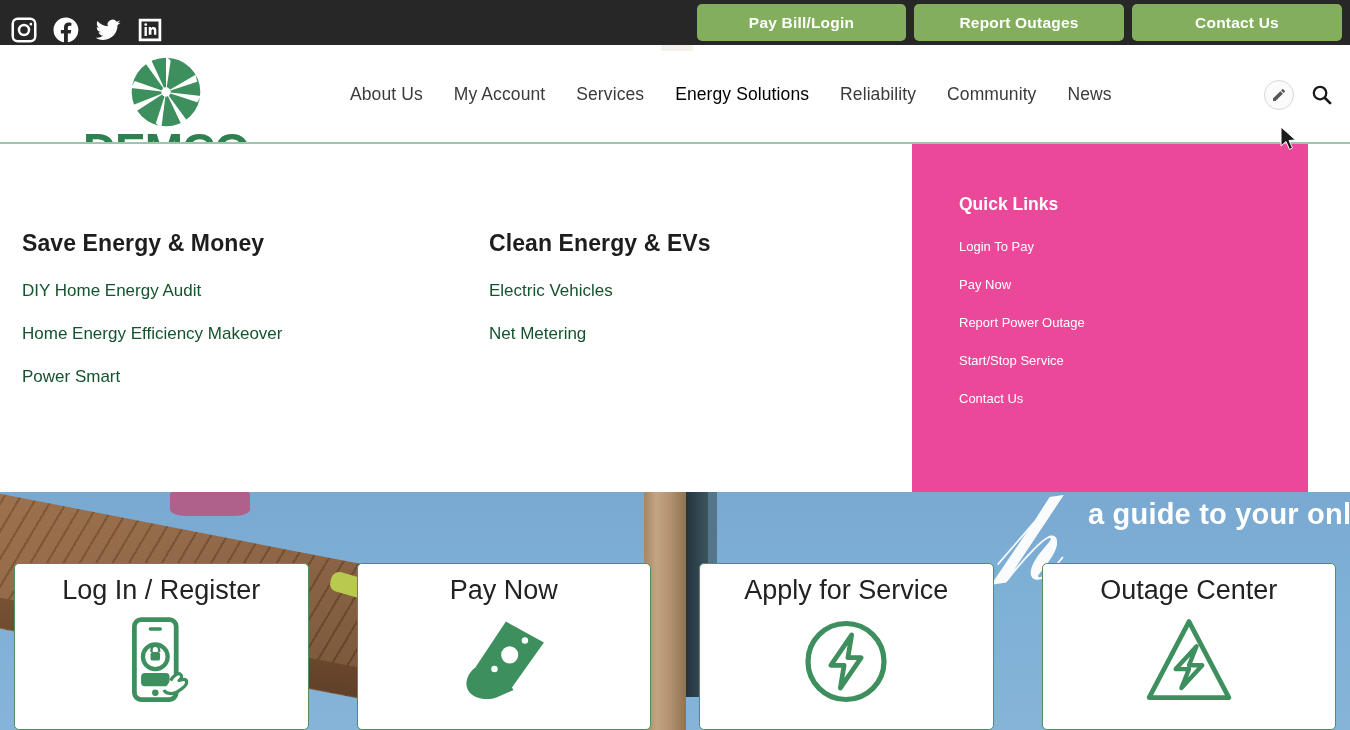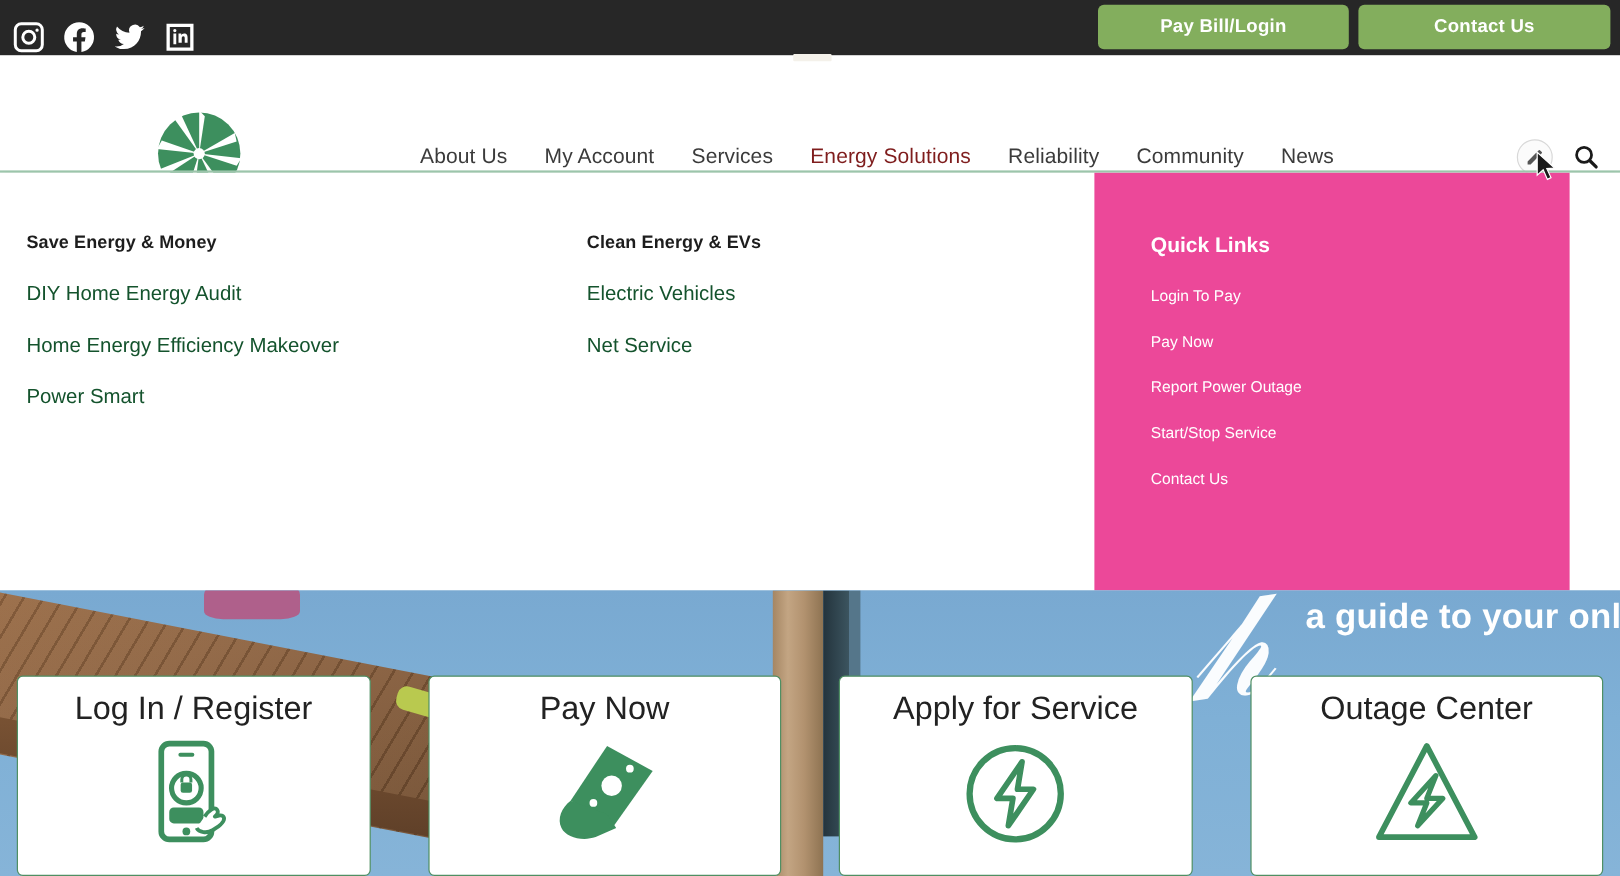--- a/index.html
+++ b/index.html
@@ -5,22 +5,22 @@
   * { margin:0; padding:0; box-sizing:border-box; }
   html, body {
     width:1350px; height:730px; overflow:hidden;
     font-family:"Liberation Sans", sans-serif;
     background:#ffffff;
   }
   #page { position:relative; width:1350px; height:730px; overflow:hidden; background:#fff; }
 
   
   .topbar {
-    position:absolute; left:0; top:0; width:1350px; height:46px;
-    background:#272727; display:flex; align-items:flex-end;
+    position:absolute; left:0; top:0; width:1350px; height:59px;
+    background:#272727; display:flex; align-items:center;
   }
   .social-group { display:flex; align-items:center; gap:12px; margin-left:9px; }
   .social-icon { width:30px; height:30px; display:block; cursor:pointer; }
   .social-icon svg { display:block; width:30px; height:30px; fill:#ffffff; }
 
   .topbtns { position:absolute; right:8px; top:4px; display:flex; gap:8px; }
   .topbtn {
     height:37px; border-radius:5px; background:#83ae5d;
     color:#ffffff; font-size:15.5px; font-weight:bold;
     display:flex; align-items:center; justify-content:center;
@@ -28,42 +28,41 @@
     font-family:"Liberation Sans", sans-serif;
   }
   .topbtn.w1 { width:209px; }
   .topbtn.w2 { width:210px; }
   .topbtn.w3 { width:210px; }
 
   
   .header {
     position:absolute; left:0; top:45px; width:1350px; height:118px;
     background:#ffffff;
-    margin-top:36px;
   }
   .logo-wrap {
     position:absolute; left:86px; top:8px; width:160px; height:120px;
     display:flex; flex-direction:column; align-items:center;
   }
   .logo-mark { width:82px; height:82px; }
   .logo-text {
     font-family:"Liberation Sans", sans-serif;
     font-weight:bold; font-size:46px; color:#2f8050;
     letter-spacing:-1px; line-height:46px; margin-top:-4px;
   }
 
   .nav {
     position:absolute; left:350px; top:0; height:99px;
     display:flex; align-items:center; gap:31px;
   }
   .nav-item {
     font-size:17.5px; color:#3b3b3b; cursor:pointer; white-space:nowrap;
     letter-spacing:.1px;
   }
-  .nav-item.active { color:#7f1d1d; }
+  .nav-item.active { color:#000000; }
 
   .header-tools {
     position:absolute; right:16px; top:0; height:99px;
     display:flex; align-items:center; gap:14px;
   }
   .edit-badge {
     width:30px; height:30px; border-radius:50%;
     border:1px solid #d8d8d8; background:#fbfbfb;
     display:flex; align-items:center; justify-content:center; cursor:pointer;
   }
@@ -76,22 +75,23 @@
 
   
   .dropdown {
     position:absolute; left:0; top:144px; width:1350px; height:348px;
     background:#ffffff; box-shadow:0 3px 6px rgba(0,0,0,.07);
   }
   .dd-col { position:absolute; top:50px; }
   .dd-col-1 { left:22px; }
   .dd-col-2 { left:489px; }
   .dd-head {
-    font-size:15px; font-weight:bold; color:#1d1d1d; margin-bottom:24px;
+    font-size:23px; font-weight:bold; color:#1d1d1d; margin-bottom:24px;
     letter-spacing:.1px;
+    margin-top:36px;
   }
   .dd-link {
     font-size:17px; color:#14532d; margin-bottom:23px; cursor:pointer;
     white-space:nowrap;
   }
 
   .quicklinks {
     position:absolute; left:912px; top:0; width:396px; height:348px;
     background:#ec4899;
   }
@@ -206,20 +206,21 @@
       </span>
       <span class="social-icon">
         <svg viewBox="0 0 24 24">
             <path fill="#fff" d="M3 3h18v18H3V3zm2.2 2.2v13.6h13.6V5.2H5.2zM7.6 9.6h1.9v7.1H7.6V9.6zm.95-3.1a1.1 1.1 0 1 1 0 2.2 1.1 1.1 0 0 1 0-2.2zM11 9.6h1.83v.97h.03c.26-.48.9-.99 1.85-.99 1.98 0 2.35 1.3 2.35 3v3.12h-1.91v-2.77c0-.66-.01-1.51-.92-1.51-.93 0-1.07.72-1.07 1.46v2.82H11V9.6z"></path>
           </svg>
       </span>
     </div>
 
     <div class="topbtns">
       <button class="topbtn w1">Pay Bill/Login</button>
+      <button class="topbtn w2">Report Outages</button>
       <button class="topbtn w3">Contact Us</button>
     </div>
   </div>
 
   <div class="header">
 
     <div class="logo-wrap">
       <svg class="logo-mark" viewBox="0 0 100 100">
         <circle cx="50" cy="50" r="44" fill="#3d8f5e"></circle>
         <g fill="#ffffff">
@@ -269,21 +270,21 @@
     <div class="dd-col dd-col-1">
       <div class="dd-head">Save Energy &amp; Money</div>
       <div class="dd-link">DIY Home Energy Audit</div>
       <div class="dd-link">Home Energy Efficiency Makeover</div>
       <div class="dd-link">Power Smart</div>
     </div>
 
     <div class="dd-col dd-col-2">
       <div class="dd-head">Clean Energy &amp; EVs</div>
       <div class="dd-link">Electric Vehicles</div>
-      <div class="dd-link">Net Service</div>
+      <div class="dd-link">Net Metering</div>
     </div>
 
     <div class="quicklinks">
       <div class="ql-inner">
         <div class="ql-head">Quick Links</div>
         <div class="ql-link">Login To Pay</div>
         <div class="ql-link">Pay Now</div>
         <div class="ql-link">Report Power Outage</div>
         <div class="ql-link">Start/Stop Service</div>
         <div class="ql-link">Contact Us</div>

